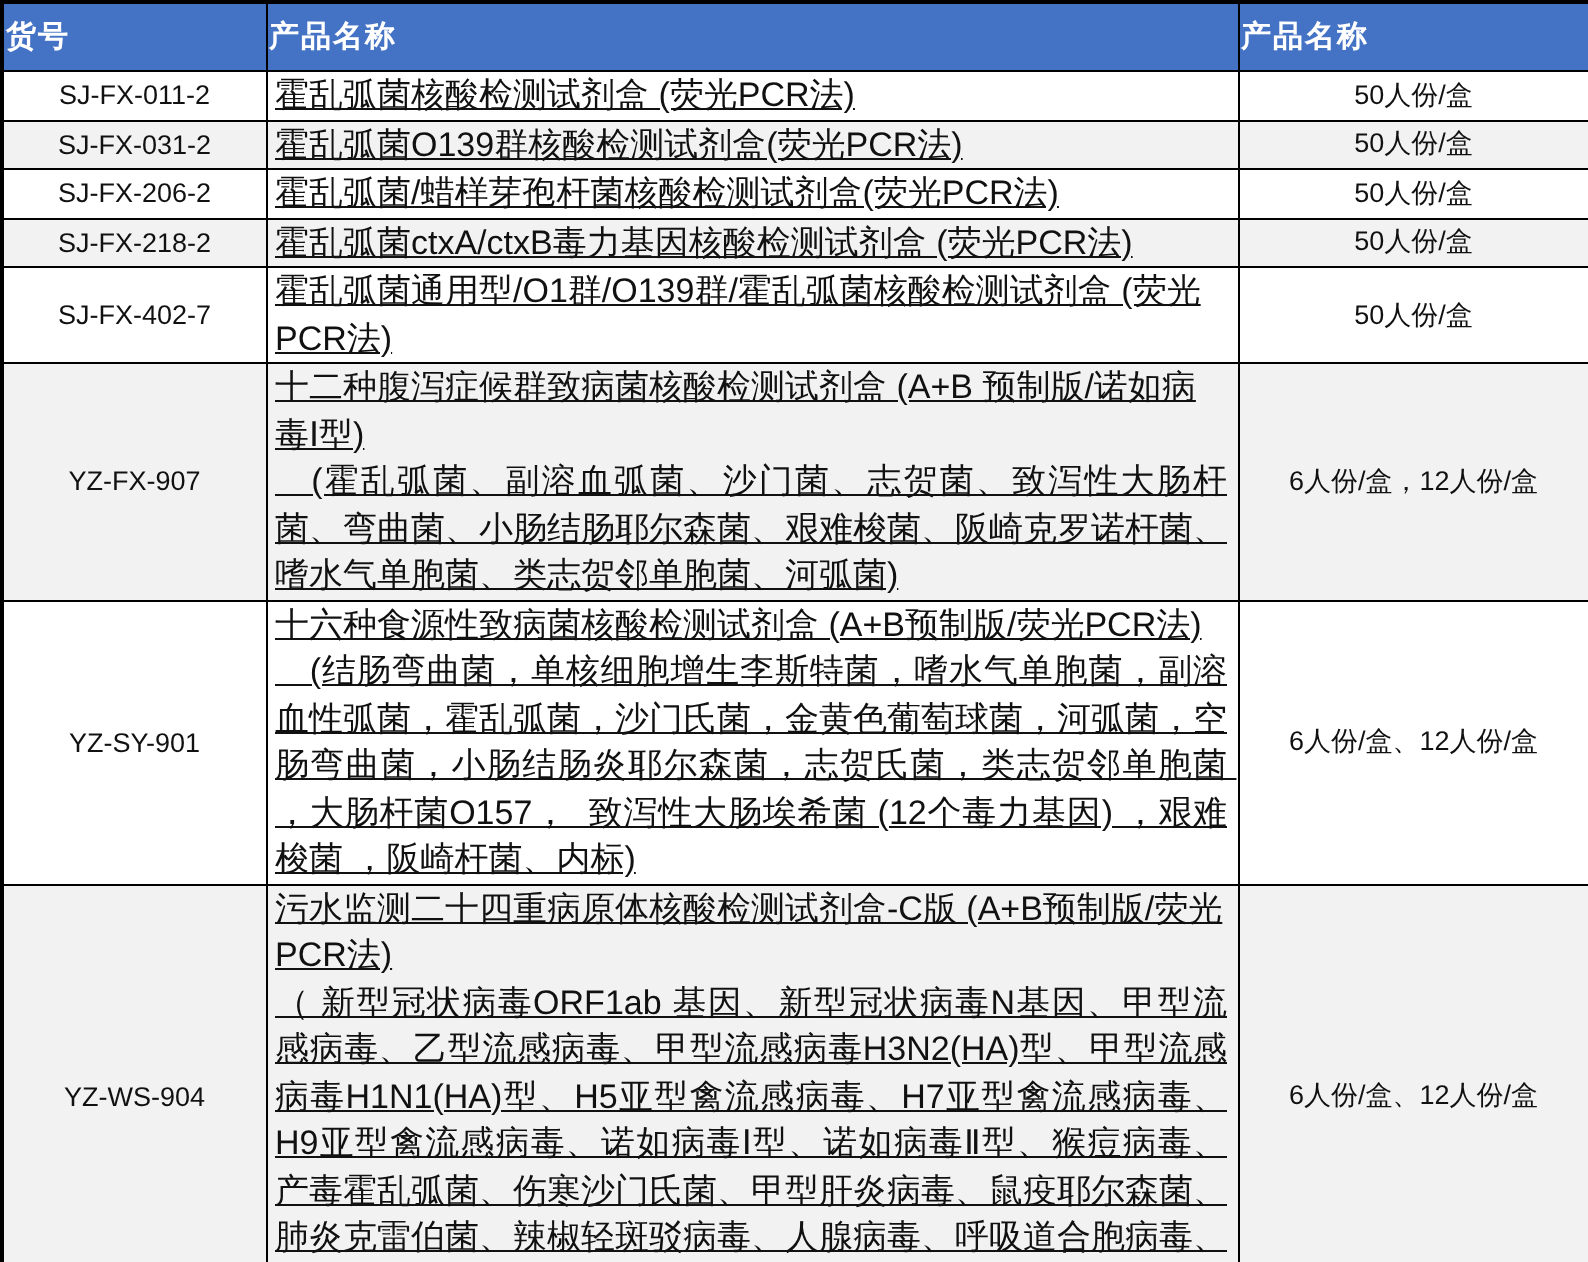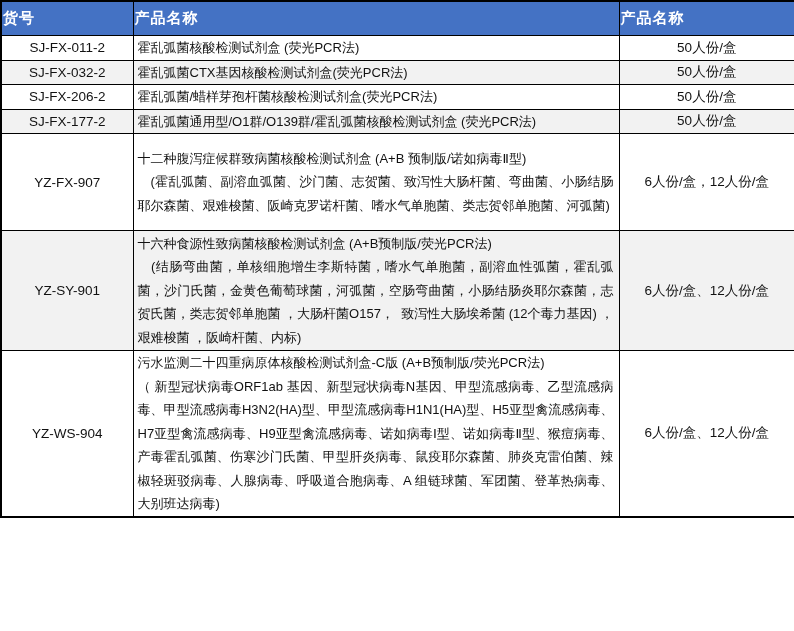--- a/index.html
+++ b/index.html
@@ -42,23 +42,24 @@
   tr.r-l3{height:166px;}
   td.c-item{
     text-align:center;
     vertical-align:middle;
     font-size:13.5px;
     padding:0 2px;
   }
   td.c-prod{
     text-align:left;
     vertical-align:middle;
-    font-size:13px;
+    font-size:17px;
     line-height:23.5px;
     padding:0 5px 0 4px;
+    text-decoration:underline;
   }
   td.c-prod .p-title{
     white-space:pre-wrap;
   }
   td.c-prod .p-detail{
     white-space:pre-wrap;
     text-align:justify;
     line-break:loose;
     overflow-wrap:break-word;
   }
@@ -88,44 +89,51 @@
     </thead>
     <tbody>
       <tr class="r-small">
         <td class="c-item">SJ-FX-011-2</td>
         <td class="c-prod">
           <div class="p-title">霍乱弧菌核酸检测试剂盒 (荧光PCR法)</div>
         </td>
         <td class="c-pack">50人份/盒</td>
       </tr>
       <tr class="r-small">
-        <td class="c-item">SJ-FX-032-2</td>
+        <td class="c-item">SJ-FX-031-2</td>
         <td class="c-prod">
-          <div class="p-title">霍乱弧菌CTX基因核酸检测试剂盒(荧光PCR法)</div>
+          <div class="p-title">霍乱弧菌O139群核酸检测试剂盒(荧光PCR法)</div>
         </td>
         <td class="c-pack">50人份/盒</td>
       </tr>
       <tr class="r-small">
         <td class="c-item">SJ-FX-206-2</td>
         <td class="c-prod">
           <div class="p-title">霍乱弧菌/蜡样芽孢杆菌核酸检测试剂盒(荧光PCR法)</div>
         </td>
         <td class="c-pack">50人份/盒</td>
       </tr>
       <tr class="r-small">
-        <td class="c-item">SJ-FX-177-2</td>
+        <td class="c-item">SJ-FX-218-2</td>
+        <td class="c-prod">
+          <div class="p-title">霍乱弧菌ctxA/ctxB毒力基因核酸检测试剂盒 (荧光PCR法)</div>
+        </td>
+        <td class="c-pack">50人份/盒</td>
+      </tr>
+      <tr class="r-small">
+        <td class="c-item">SJ-FX-402-7</td>
         <td class="c-prod">
           <div class="p-title">霍乱弧菌通用型/O1群/O139群/霍乱弧菌核酸检测试剂盒 (荧光PCR法)</div>
         </td>
         <td class="c-pack">50人份/盒</td>
       </tr>
       <tr class="r-l1">
         <td class="c-item">YZ-FX-907</td>
         <td class="c-prod">
-          <div class="p-title">十二种腹泻症候群致病菌核酸检测试剂盒 (A+B 预制版/诺如病毒Ⅱ型)</div>
+          <div class="p-title">十二种腹泻症候群致病菌核酸检测试剂盒 (A+B 预制版/诺如病毒Ⅰ型)</div>
           <div class="p-detail">　(霍乱弧菌、副溶血弧菌、沙门菌、志贺菌、致泻性大肠杆菌、弯曲菌、小肠结肠耶尔森菌、艰难梭菌、阪崎克罗诺杆菌、嗜水气单胞菌、类志贺邻单胞菌、河弧菌)</div>
         </td>
         <td class="c-pack">6人份/盒，12人份/盒</td>
       </tr>
       <tr class="r-l2">
         <td class="c-item">YZ-SY-901</td>
         <td class="c-prod">
           <div class="p-title">十六种食源性致病菌核酸检测试剂盒 (A+B预制版/荧光PCR法)</div>
           <div class="p-detail">　(结肠弯曲菌，单核细胞增生李斯特菌，嗜水气单胞菌，副溶血性弧菌，霍乱弧菌，沙门氏菌，金黄色葡萄球菌，河弧菌，空肠弯曲菌，小肠结肠炎耶尔森菌，志贺氏菌，类志贺邻单胞菌 ，大肠杆菌O157，  致泻性大肠埃希菌 (12个毒力基因) ，艰难梭菌 ，阪崎杆菌、内标)</div>
         </td>

